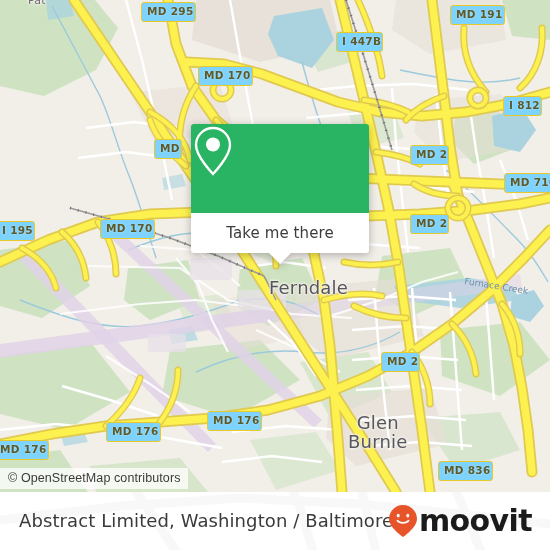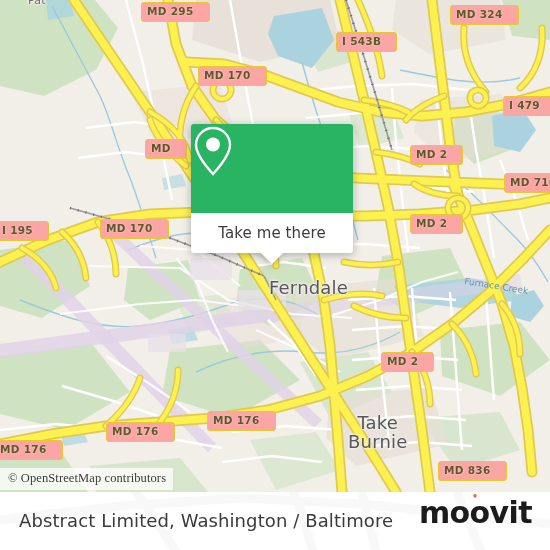--- a/index.html
+++ b/index.html
@@ -27,30 +27,30 @@
     width: 550px;
     height: 492px;
     background: #f2efe9;
     overflow: hidden;
   }
   .map svg { position: absolute; left: 0; top: 0; }
 
   
   .shield {
     position: absolute;
-    background: #fca5a5;
+    background: #7dd3fc;
     border: 1.5px solid #e8c92c;
     border-radius: 3px;
     color: #5d5a2a;
     font-family: "DejaVu Sans", sans-serif;
     font-weight: bold;
     font-size: 10.5px;
     letter-spacing: .3px;
     line-height: 1;
-    padding: 3px 15px 4px 5px;
+    padding: 3px 1px 4px 5px;
     white-space: nowrap;
     text-shadow: 0 0 2px rgba(255,255,255,.5);
   }
 
   
   .place {
     position: absolute;
     color: #57565c;
     font-family: "DejaVu Sans", sans-serif;
     font-size: 18px;
@@ -70,21 +70,21 @@
     font-size: 9px;
     white-space: nowrap;
     transform: rotate(9deg);
   }
 
   
   .popup {
     position: absolute;
     left: 191px;
     top: 124px;
-    width: 162px;
+    width: 178px;
     filter: drop-shadow(0 2px 4px rgba(0,0,0,.28));
   }
   .popup-head {
     height: 89px;
     border-radius: 3px 3px 0 0;
     display: flex;
     align-items: center;
     justify-content: center;
   }
   .popup-foot {
@@ -112,21 +112,21 @@
     border-top: 11px solid #ffffff;
   }
 
   
   .attrib {
     position: absolute;
     left: 0;
     top: 468px;
     background: rgba(255,255,255,.75);
     color: #3b3b3b;
-    font-family: Liberation Serif, serif;
+    font-family: Liberation Sans, sans-serif;
     font-size: 12.5px;
     padding: 3px 7px 4px 8px;
     white-space: nowrap;
     letter-spacing: .1px;
   }
 
   
   .footer {
     position: absolute;
     left: 0;
@@ -147,25 +147,24 @@
     top: 18px;
     color: #3a3a3a;
     font-family: "DejaVu Sans", sans-serif;
     font-size: 18px;
     letter-spacing: .1px;
     white-space: nowrap;
   }
   .brand {
     position: absolute;
     right: 18px;
-    top: 2px;
+    top: 12px;
     display: flex;
     align-items: center;
     height: 34px;
-    flex-direction: column;
   }
   .brand-text {
     color: #1b1b1b;
     font-family: "DejaVu Sans", sans-serif;
     font-weight: bold;
     font-size: 30px;
     letter-spacing: -.6px;
     line-height: 1;
     margin-left: 1px;
   }
@@ -386,38 +385,38 @@
           <path d="M264,276 L276,300"></path>
         </g>
         <g stroke="#6b6b6b" fill="none" stroke-width="2.6" stroke-dasharray="1,7">
           <path d="M70,208 L120,222 L170,238 L218,256 L264,276"></path>
           <path d="M346,0 L360,44 L376,96 L392,150"></path>
         </g>
       </g>
     </svg>
 
     <div class="shield" style="left:141px;top:2px">MD 295</div>
-    <div class="shield" style="left:336px;top:32px">I 543B</div>
-    <div class="shield" style="left:450px;top:5px">MD 324</div>
+    <div class="shield" style="left:336px;top:32px">I 447B</div>
+    <div class="shield" style="left:450px;top:5px">MD 191</div>
     <div class="shield" style="left:198px;top:66px">MD 170</div>
-    <div class="shield" style="left:503px;top:96px">I 479</div>
-    <div class="shield" style="left:145px;top:139px">MD</div>
+    <div class="shield" style="left:503px;top:96px">I 812</div>
+    <div class="shield" style="left:154px;top:139px">MD</div>
     <div class="shield" style="left:410px;top:145px">MD 2</div>
     <div class="shield" style="left:504px;top:173px">MD 710</div>
     <div class="shield" style="left:-4px;top:221px">I 195</div>
     <div class="shield" style="left:100px;top:219px">MD 170</div>
     <div class="shield" style="left:410px;top:214px">MD 2</div>
     <div class="shield" style="left:381px;top:352px">MD 2</div>
     <div class="shield" style="left:207px;top:411px">MD 176</div>
     <div class="shield" style="left:106px;top:422px">MD 176</div>
     <div class="shield" style="left:-6px;top:440px">MD 176</div>
     <div class="shield" style="left:438px;top:461px">MD 836</div>
 
     <div class="place" style="left:269px;top:279px">Ferndale</div>
-    <div class="place" style="left:348px;top:414px">Take
+    <div class="place" style="left:348px;top:414px">Glen
 Burnie</div>
     <div class="place small" style="left:28px;top:-5px">Pat</div>
     <div class="water-label" style="left:464px;top:281px">Furnace Creek</div>
 
     <div class="popup">
       <div class="popup-head" style="background:#28b463">
         <svg width="44" height="54" viewBox="0 0 44 54">
           <path d="M22,4 C12.6,4 5,11.6 5,21 C5,32.5 22,50 22,50 C22,50 39,32.5 39,21 C39,11.6 31.4,4 22,4 Z" fill="none" stroke="#ffffff" stroke-width="2.4"></path>
           <circle cx="22" cy="20.5" r="7" fill="#ffffff"></circle>
         </svg>

